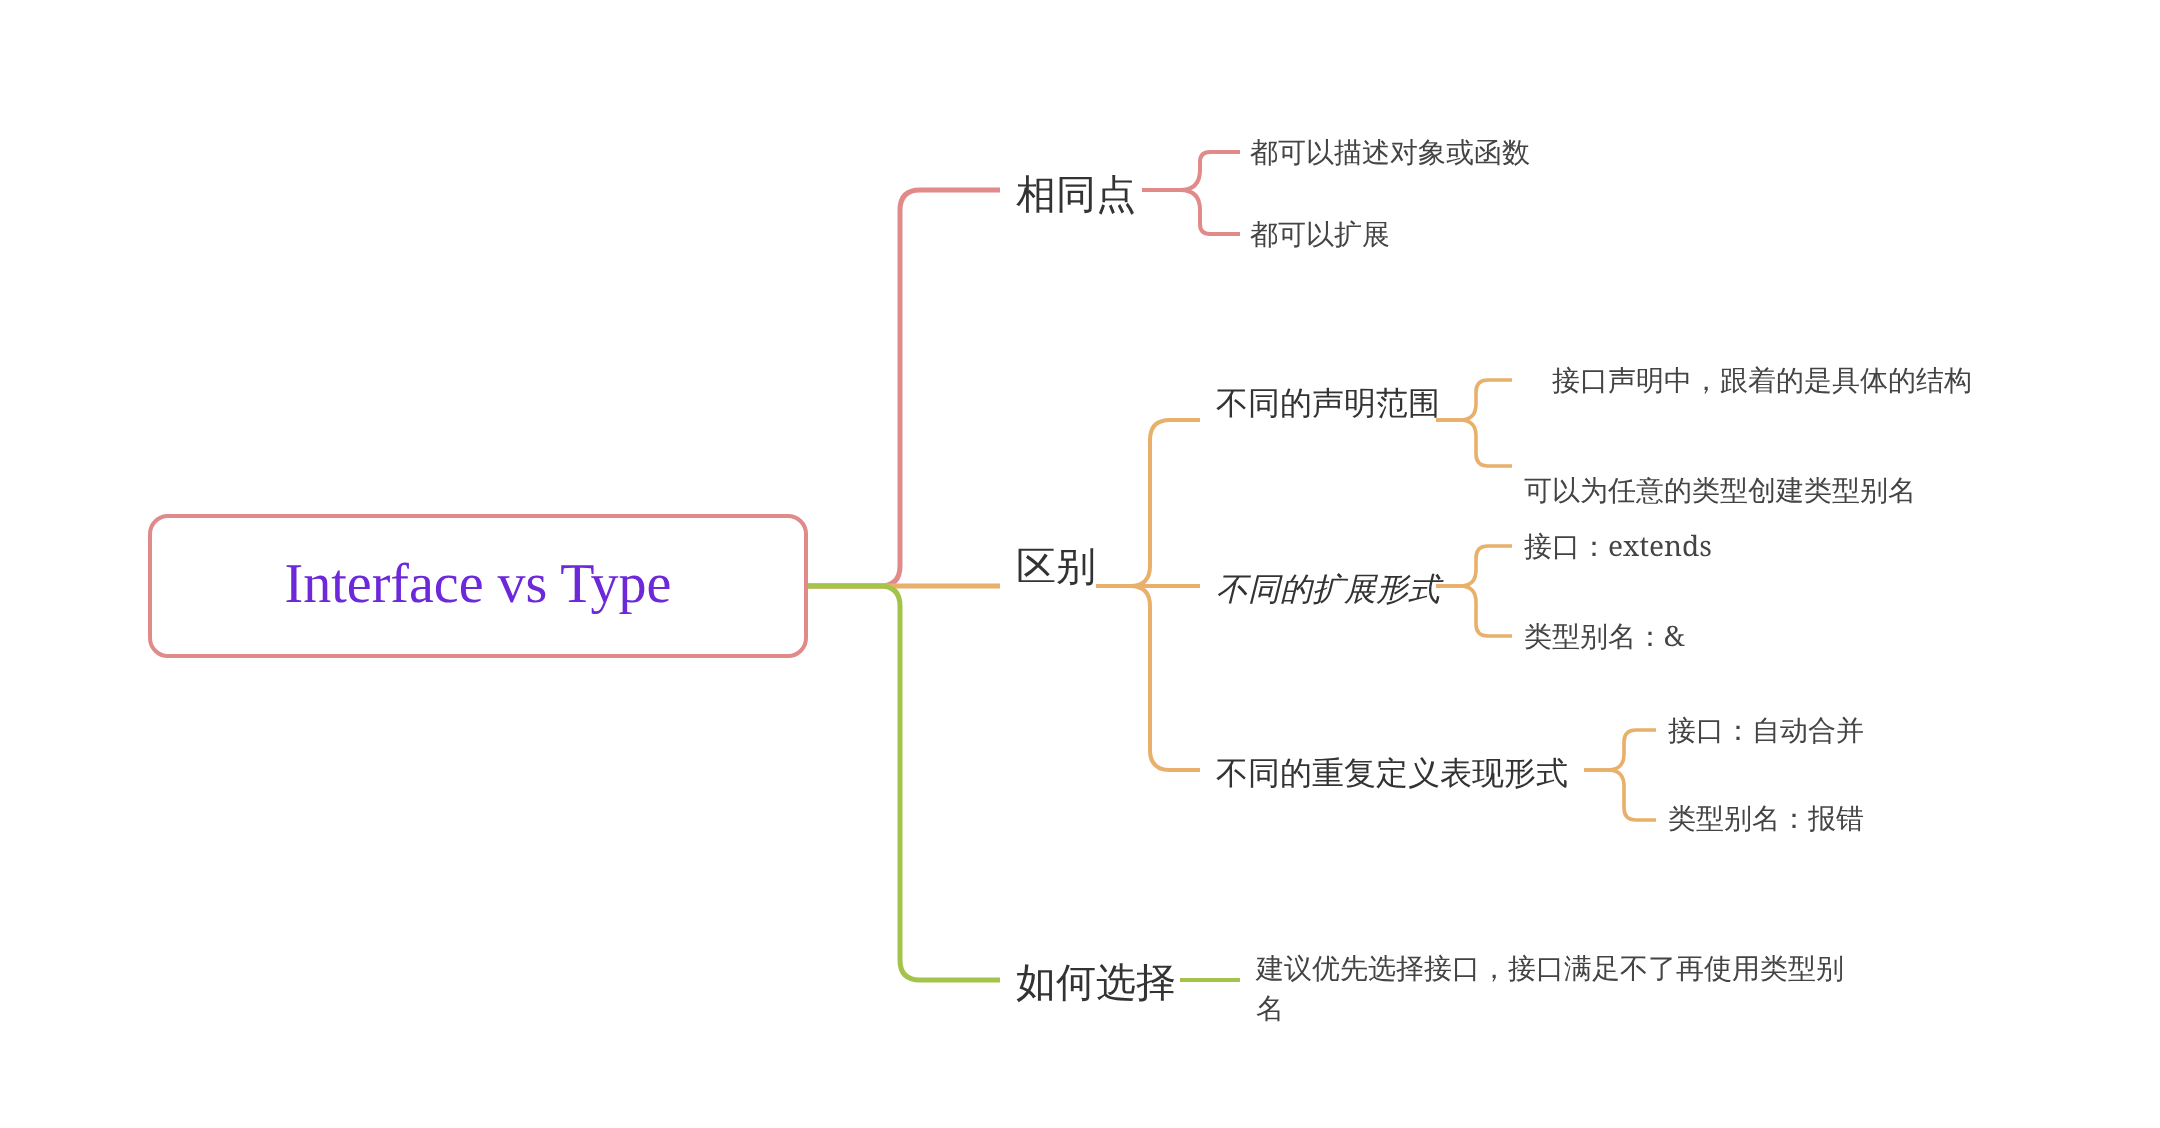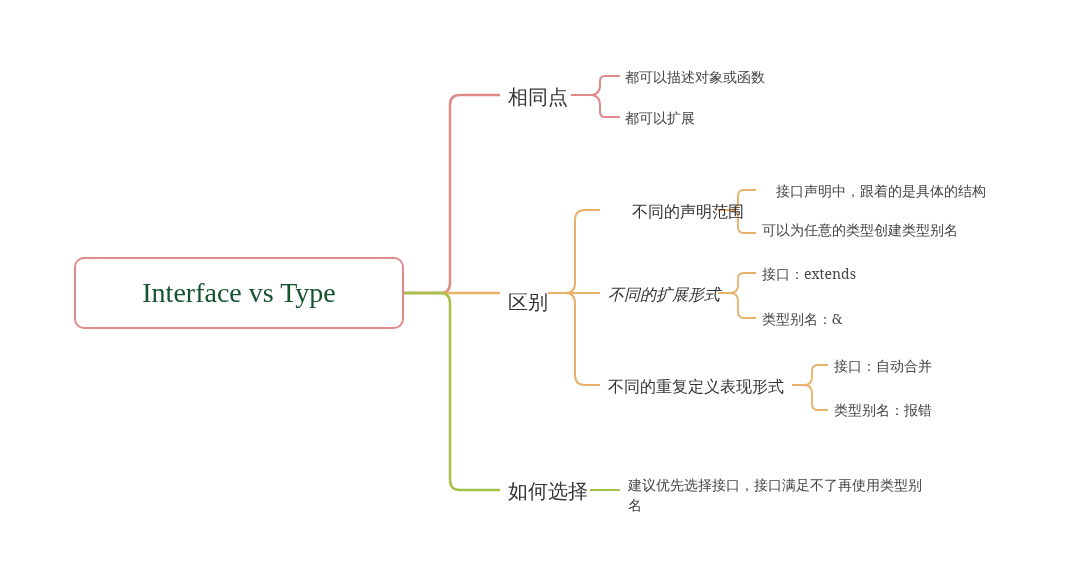--- a/index.html
+++ b/index.html
@@ -31,21 +31,21 @@
     top: 257px;
     width: 330px;
     height: 72px;
     border: 2px solid #e08a8a;
     border-radius: 10px;
     display: flex;
     align-items: center;
     justify-content: center;
     font-size: 28px;
     font-family: Georgia, "Times New Roman", serif;
-    color: #14532d;
+    color: #6d28d9;
     background: #fff;
   }
   .cat {
     font-size: 20px;
     color: #333;
   }
   .lvl3 {
     font-size: 16px;
     color: #333;
   }
@@ -93,31 +93,31 @@
 <div class="node cat" style="left:508px; top:83px;">
   <span>相同点</span>
 </div>
 <div class="node leaf" style="left:625px; top:67px;">
   <span>都可以描述对象或函数</span>
 </div>
 <div class="node leaf" style="left:625px; top:108px;">
   <span>都可以扩展</span>
 </div>
 
-<div class="node cat" style="left:508px; top:288px;">
+<div class="node cat" style="left:508px; top:269px;">
   <span>区别</span>
 </div>
 
-<div class="node lvl3" style="left:608px; top:200px;margin-left:24px;">
+<div class="node lvl3" style="left:608px; top:190px;">
   <span>不同的声明范围</span>
 </div>
 <div class="node leaf" style="left:762px; top:181px;margin-left:14px;">
   <span>接口声明中，跟着的是具体的结构</span>
 </div>
-<div class="node leaf" style="left:762px; top:220px;">
+<div class="node leaf" style="left:762px; top:236px;">
   <span>可以为任意的类型创建类型别名</span>
 </div>
 
 <div class="node lvl3" style="left:608px; top:283px;font-style:italic;">
   <span>不同的扩展形式</span>
 </div>
 <div class="node leaf" style="left:762px; top:264px;">
   <span>接口：extends</span>
 </div>
 <div class="node leaf" style="left:762px; top:309px;">

